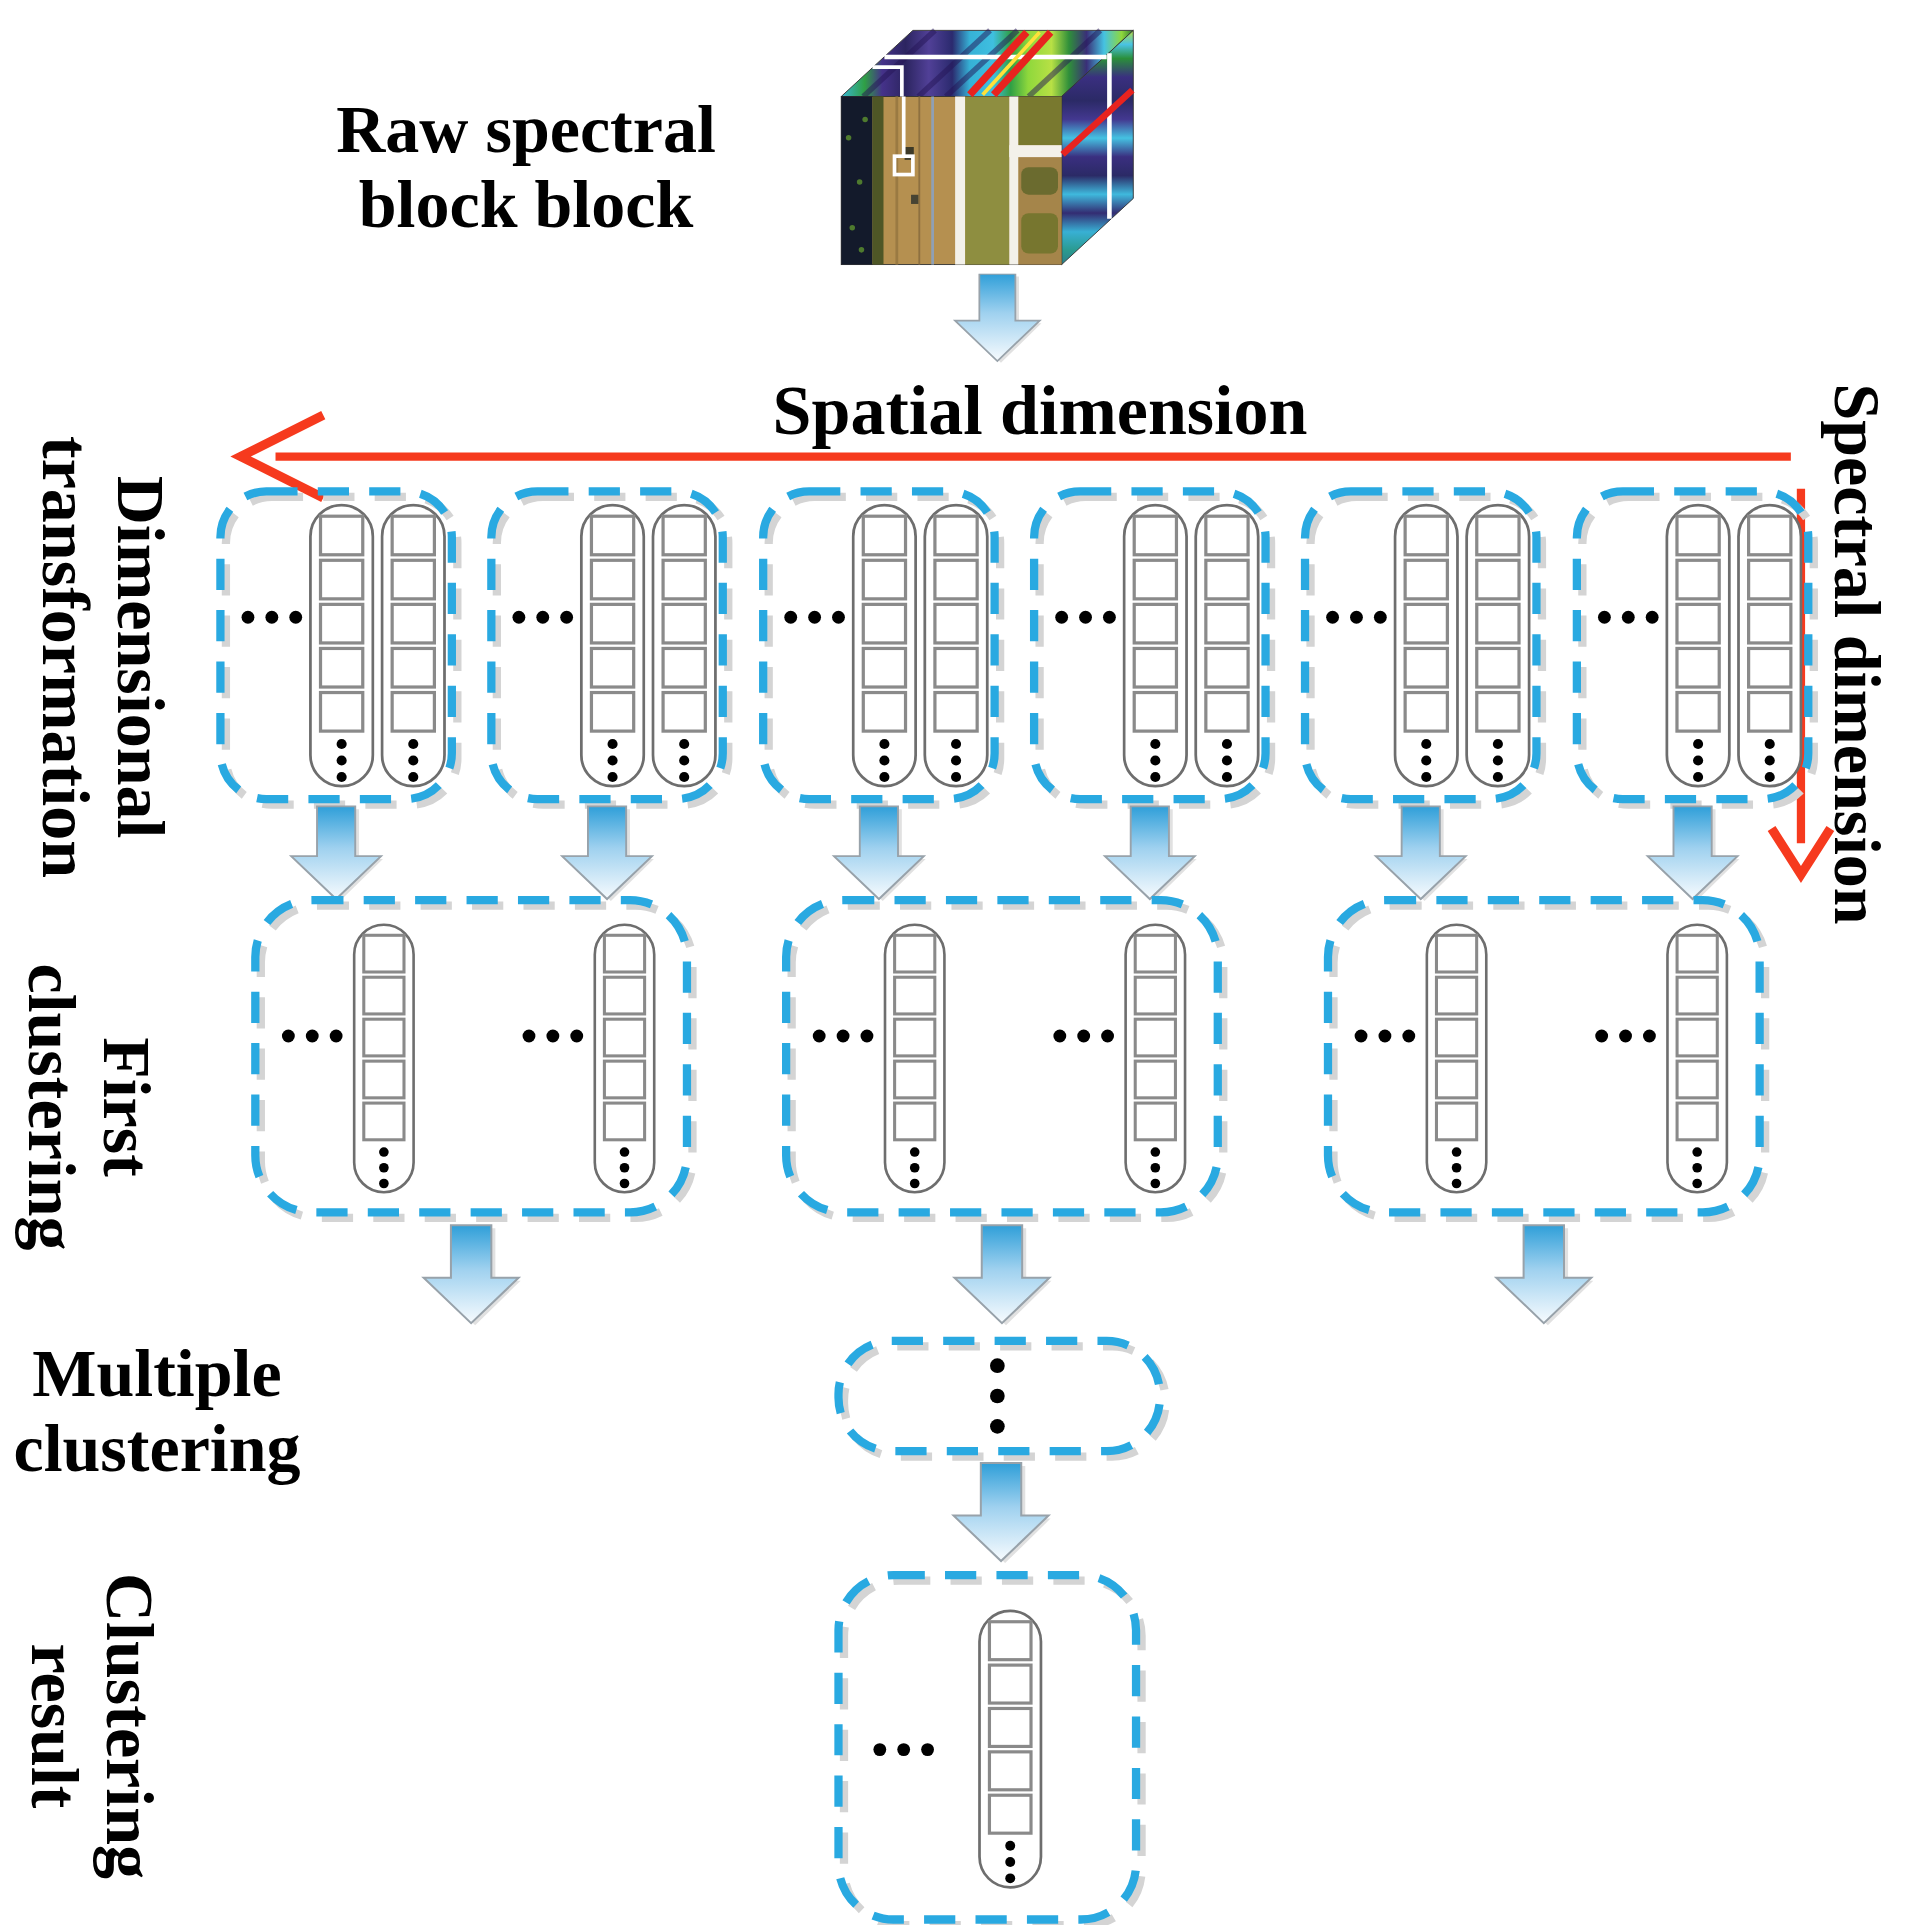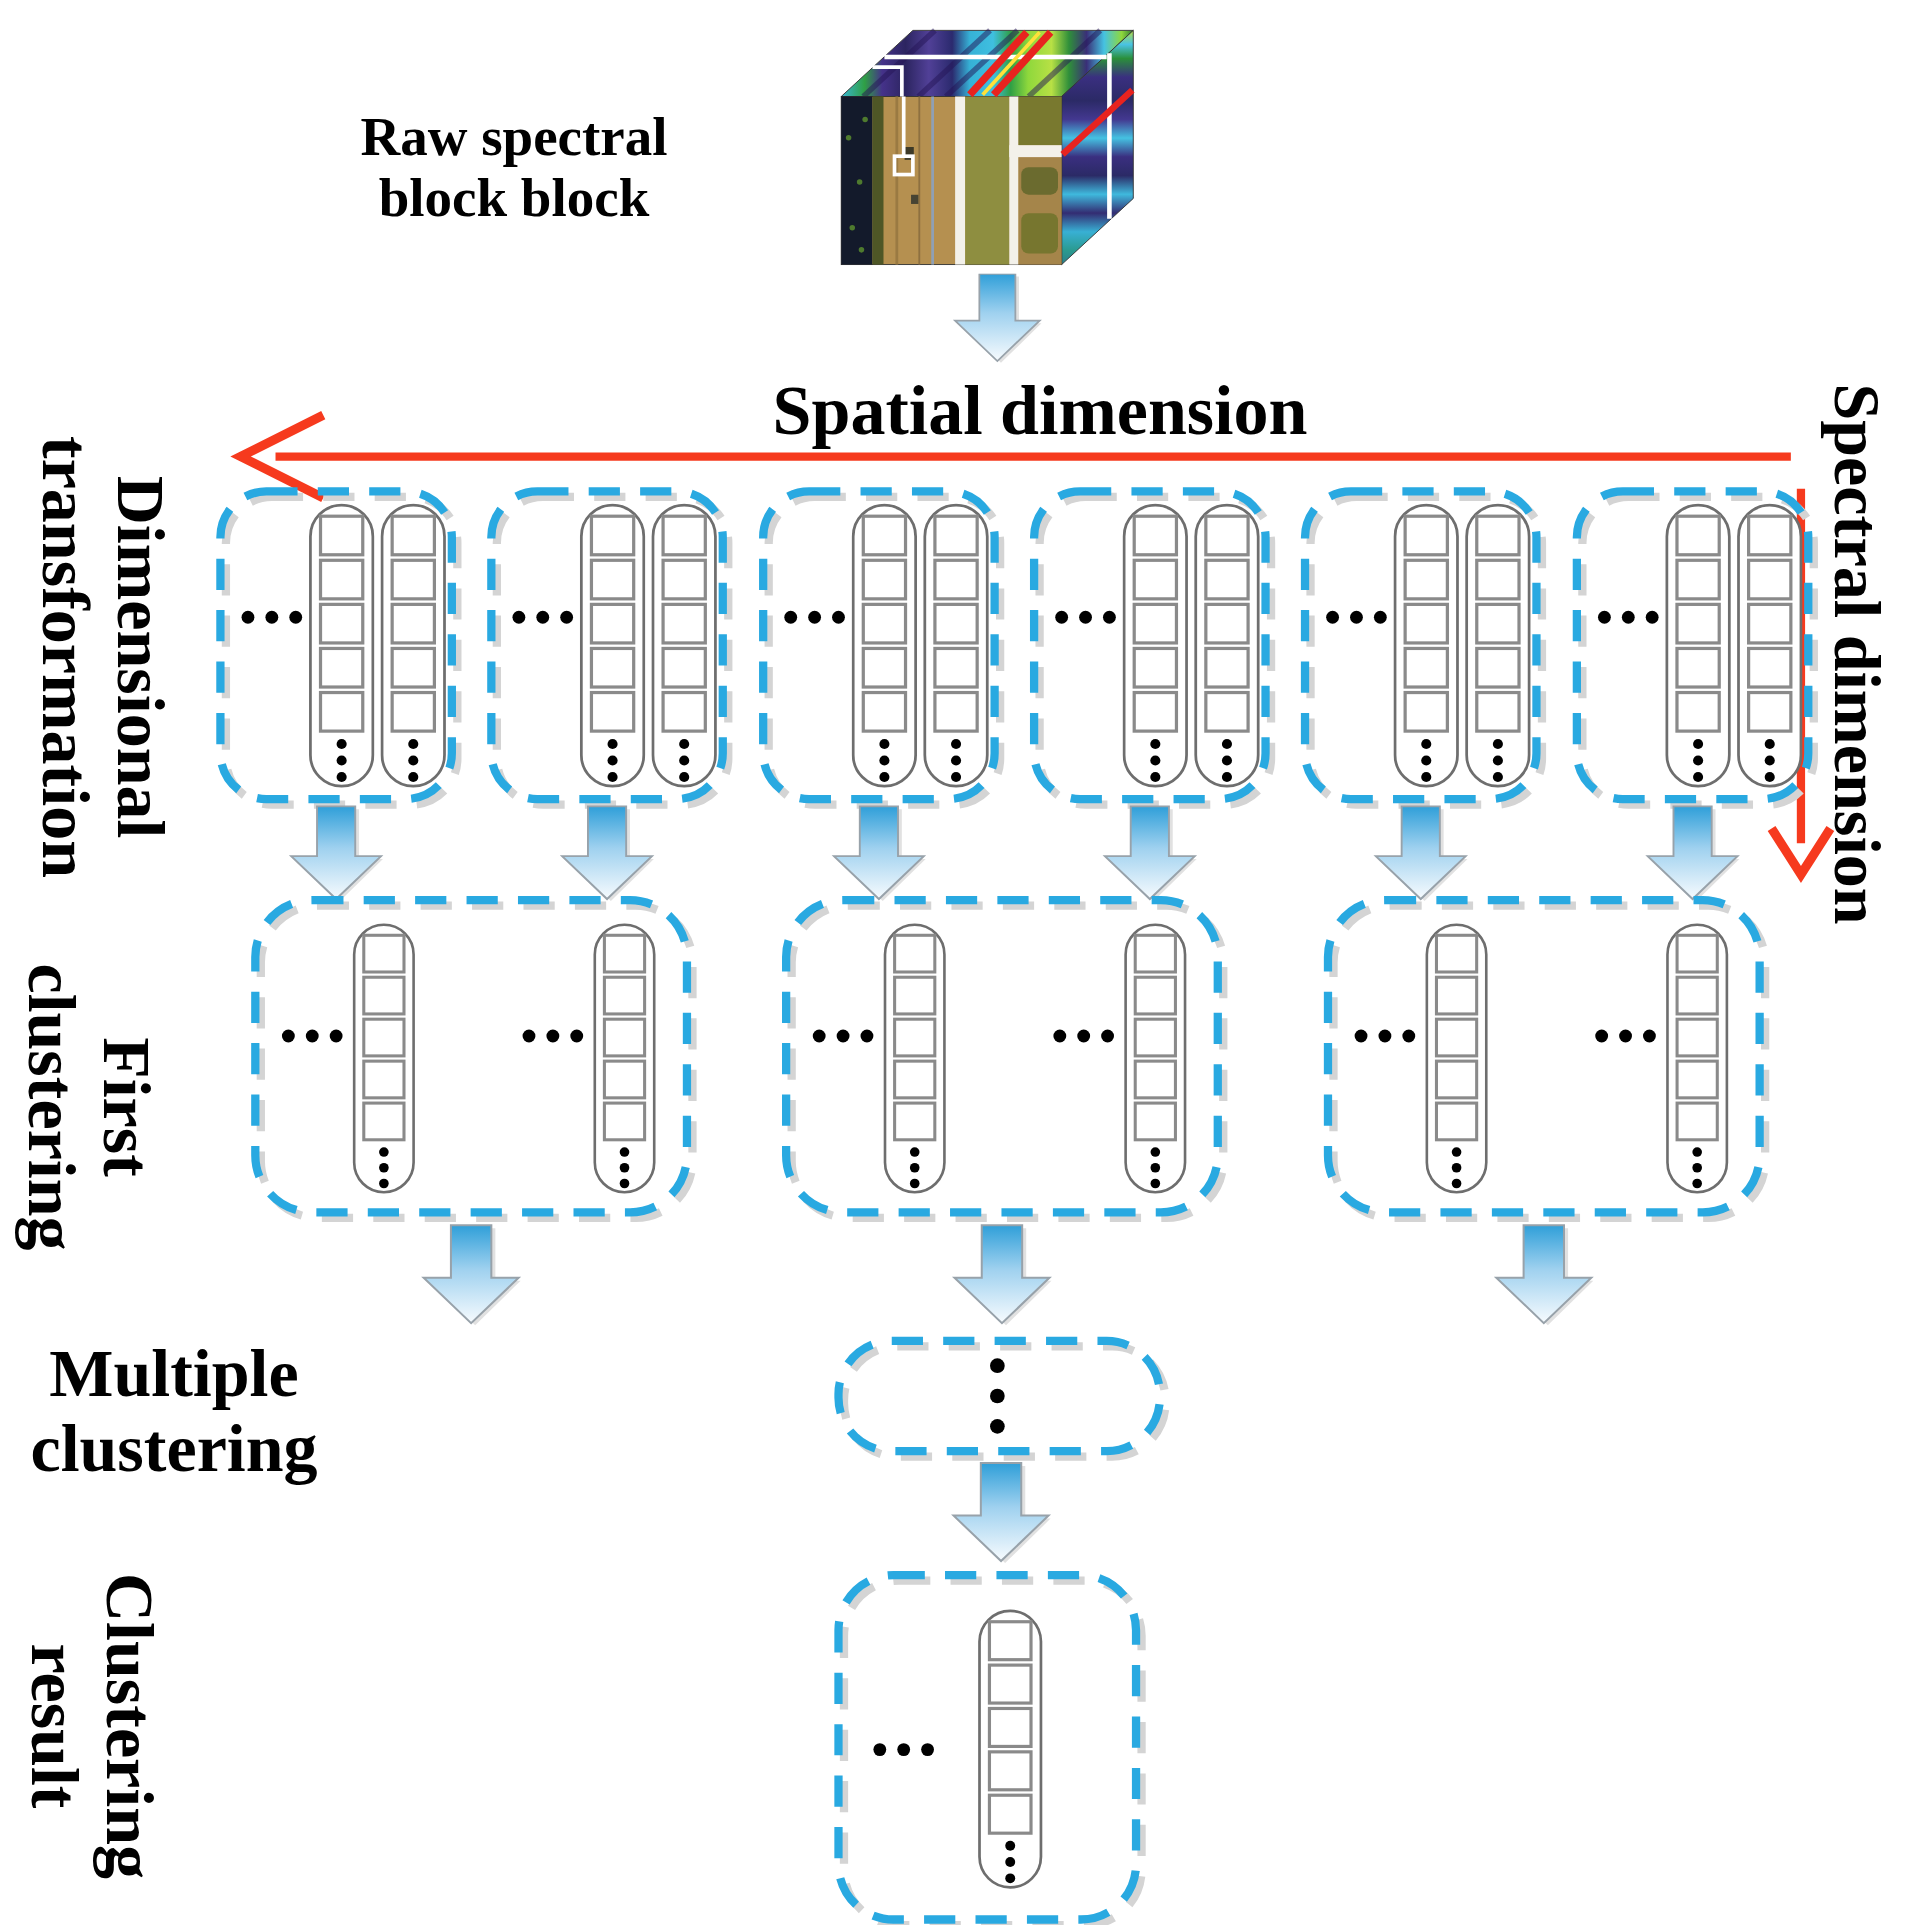--- a/index.html
+++ b/index.html
@@ -4,21 +4,21 @@
 <style>
   html,body{margin:0;padding:0;background:#ffffff;}
   #page{position:relative;width:1913px;height:1926px;background:#ffffff;overflow:hidden;
         font-family:"Liberation Serif","DejaVu Serif",serif;}
   svg{position:absolute;left:0;top:0;}
   .dashshadow{fill:none;stroke:#d4d4d4;stroke-width:9;stroke-dasharray:34 22;}
   .dashbox{fill:none;stroke:#29a9e1;stroke-width:9;stroke-dasharray:34 22;}
   .lbl{position:absolute;color:#000;font-weight:bold;text-align:center;line-height:1.1;
        white-space:nowrap;transform:translate(-50%,-50%);}
   .lbl.rot{transform:translate(-50%,-50%) rotate(90deg);}
-  .f78{font-size:55px;}
+  .f78{font-size:68px;margin-left:12px;}
   .f76{font-size:70px;}
   .f74{font-size:68px;}
   .f72{font-size:66px;}
 </style>
 </head>
 <body>
 
 <div id="page">
 
 <svg width="1913" height="1926" viewBox="0 0 2083 2097">
@@ -322,21 +322,21 @@
 <div class="lbl rot f74" style="left:103px;top:657px;">
   <div>Dimensional</div>
   <div>transformation</div>
 </div>
 
 <div class="lbl rot f74" style="left:89px;top:1107px;">
   <div>First</div>
   <div>clustering</div>
 </div>
 
-<div class="lbl f74" style="left:174px;top:1411px;">
+<div class="lbl f74" style="left:157px;top:1411px;">
   <div>Multiple</div>
   <div>clustering</div>
 </div>
 
 <div class="lbl rot f74" style="left:92px;top:1726px;">
   <div>Clustering</div>
   <div>result</div>
 </div>
 
 </div>

